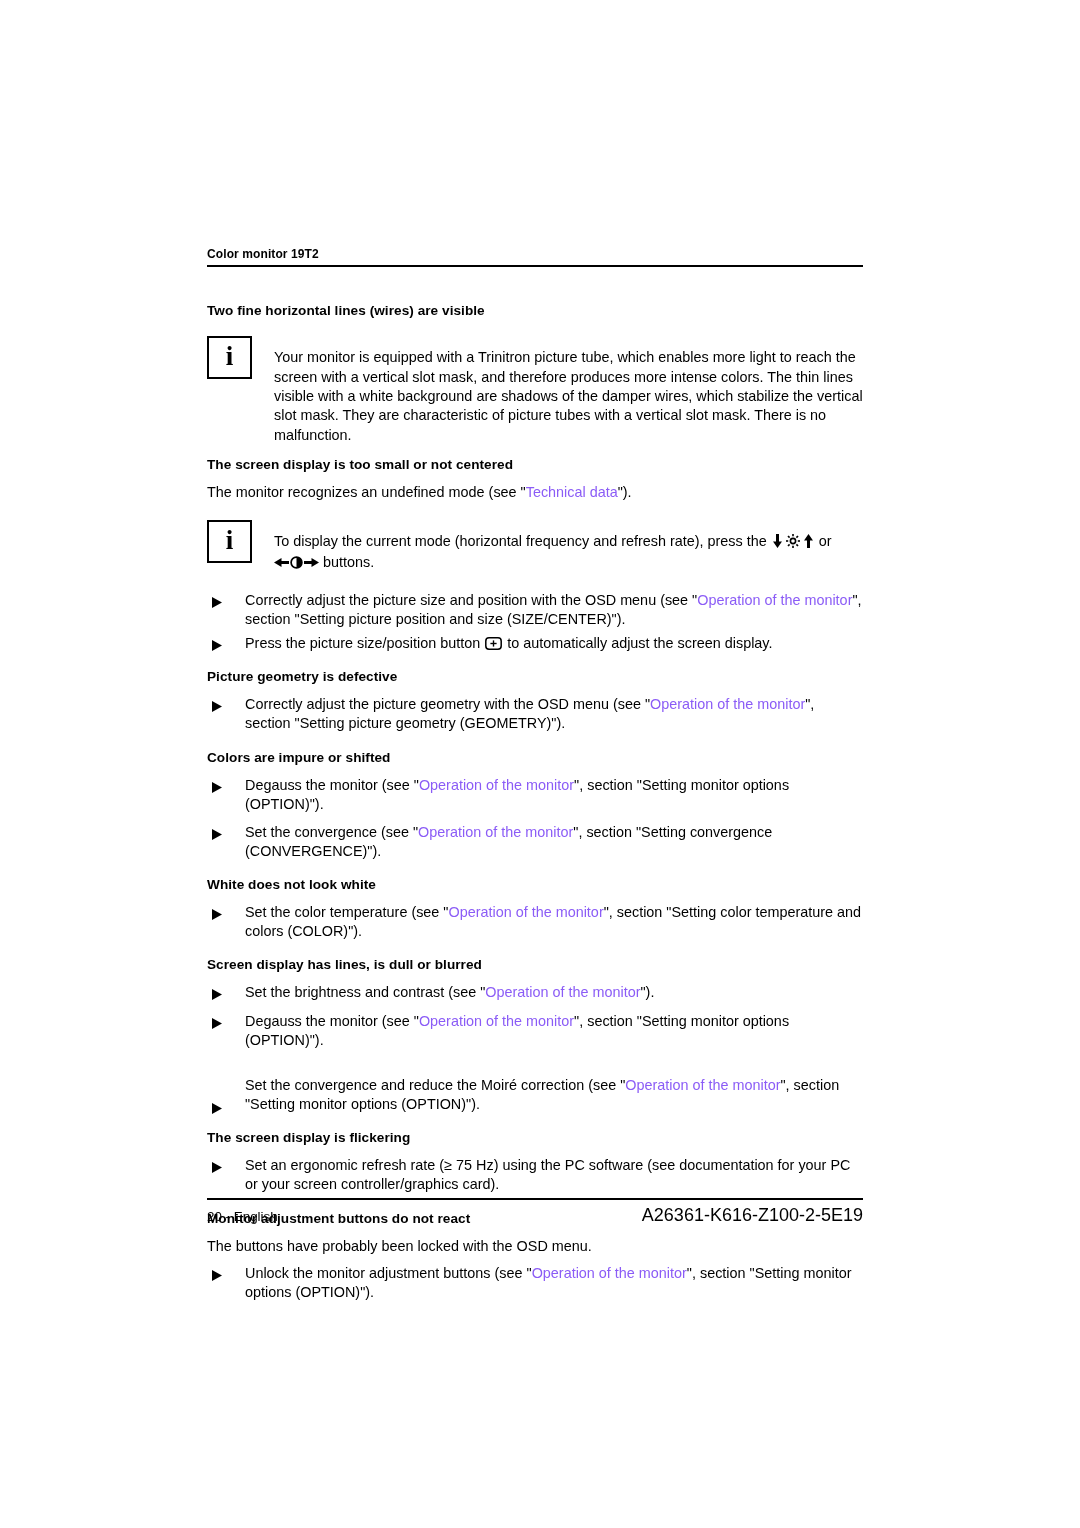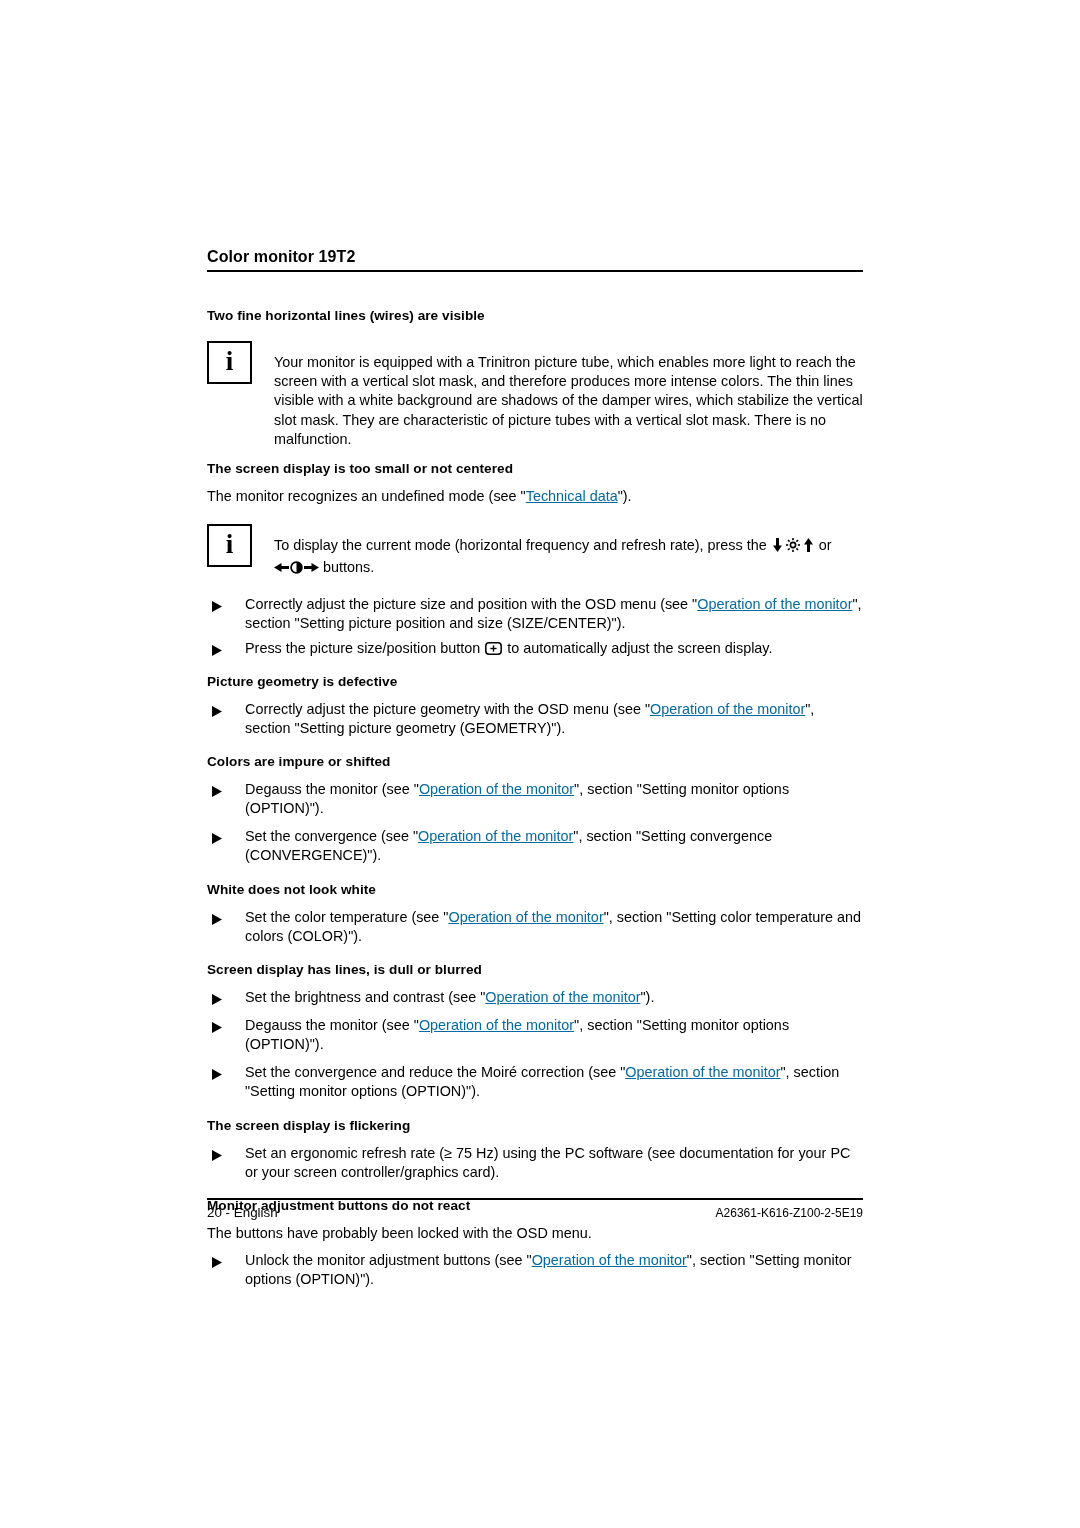--- a/index.html
+++ b/index.html
@@ -17,21 +17,21 @@
   }
   .page {
     position: absolute;
     left: 207px;
     top: 248px;
     width: 656px;
   }
 
   
   .runhead {
-    font-size: 16px;
+    font-size: 12px;
     font-weight: bold;
     letter-spacing: 0.1px;
     line-height: 1.1;
     padding-bottom: 4px;
   }
   .runhead-rule {
     border-bottom: 2.2px solid #000;
     margin-bottom: 36px;
   }
 
@@ -102,22 +102,21 @@
     box-sizing: border-box;
   }
   .bul-mark svg { display: block; margin-top: 6px; }
   .bul-text {
     font-size: 14.4px;
     line-height: 1.33;
     flex: 1 1 auto;
   }
 
   a.lnk, .lnk {
-    color: #0369a1;
-    text-decoration: underline;
+    color: #8b5cf6;
   }
 
   
   .gly { display: inline-block; vertical-align: -2px; }
   .gly-btn {
     display: inline-block;
     width: 17px;
     height: 13px;
     vertical-align: -2px;
     position: relative;
@@ -134,21 +133,21 @@
   .footer-rule {
     border-top: 2.2px solid #000;
     margin-bottom: 5px;
   }
   .footer-row {
     display: flex;
     justify-content: space-between;
     align-items: baseline;
     font-size: 13.4px;
   }
-  .footer-right { font-size: 12px; }
+  .footer-right { font-size: 18px; }
 </style>
 </head>
 <body>
 
 <div class="page">
 
   <div class="runhead">Color monitor 19T2</div>
   <div class="runhead-rule"></div>
 
   <div class="h2">Two fine horizontal lines (wires) are visible</div>
@@ -266,21 +265,21 @@
     <div class="bul-text"><span>Set the brightness and contrast (see "</span><span class="lnk">Operation of the monitor</span><span>").</span></div>
   </div>
   <div class="bul" style="margin-top:9px;">
     <div class="bul-mark">
         <svg width="10" height="11" viewBox="0 0 10 11">
           <path d="M0 0l10 5.5L0 11z" fill="#000"></path>
         </svg>
       </div>
     <div class="bul-text"><span>Degauss the monitor (see "</span><span class="lnk">Operation of the monitor</span><span>", section "Setting monitor options (OPTION)").</span></div>
   </div>
-  <div class="bul" style="margin-top:9px;">
+  <div class="bul" style="margin-top:26px;align-items:flex-end;">
     <div class="bul-mark">
         <svg width="10" height="11" viewBox="0 0 10 11">
           <path d="M0 0l10 5.5L0 11z" fill="#000"></path>
         </svg>
       </div>
     <div class="bul-text"><span>Set the convergence and reduce the Moiré correction (see "</span><span class="lnk">Operation of the monitor</span><span>", section "Setting monitor options (OPTION)").</span></div>
   </div>
 
   <div class="h2 gap-before-sm">The screen display is flickering</div>
   <div class="bul">

